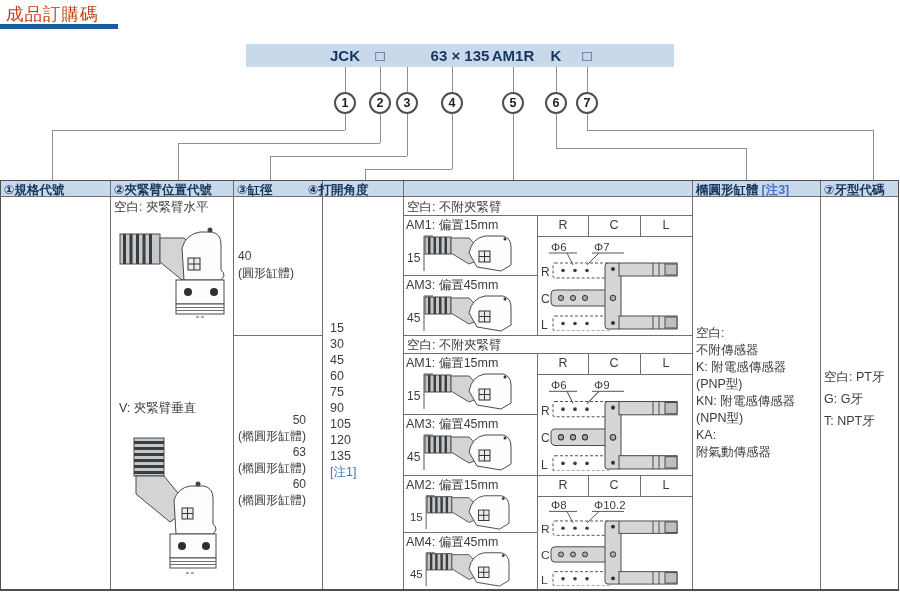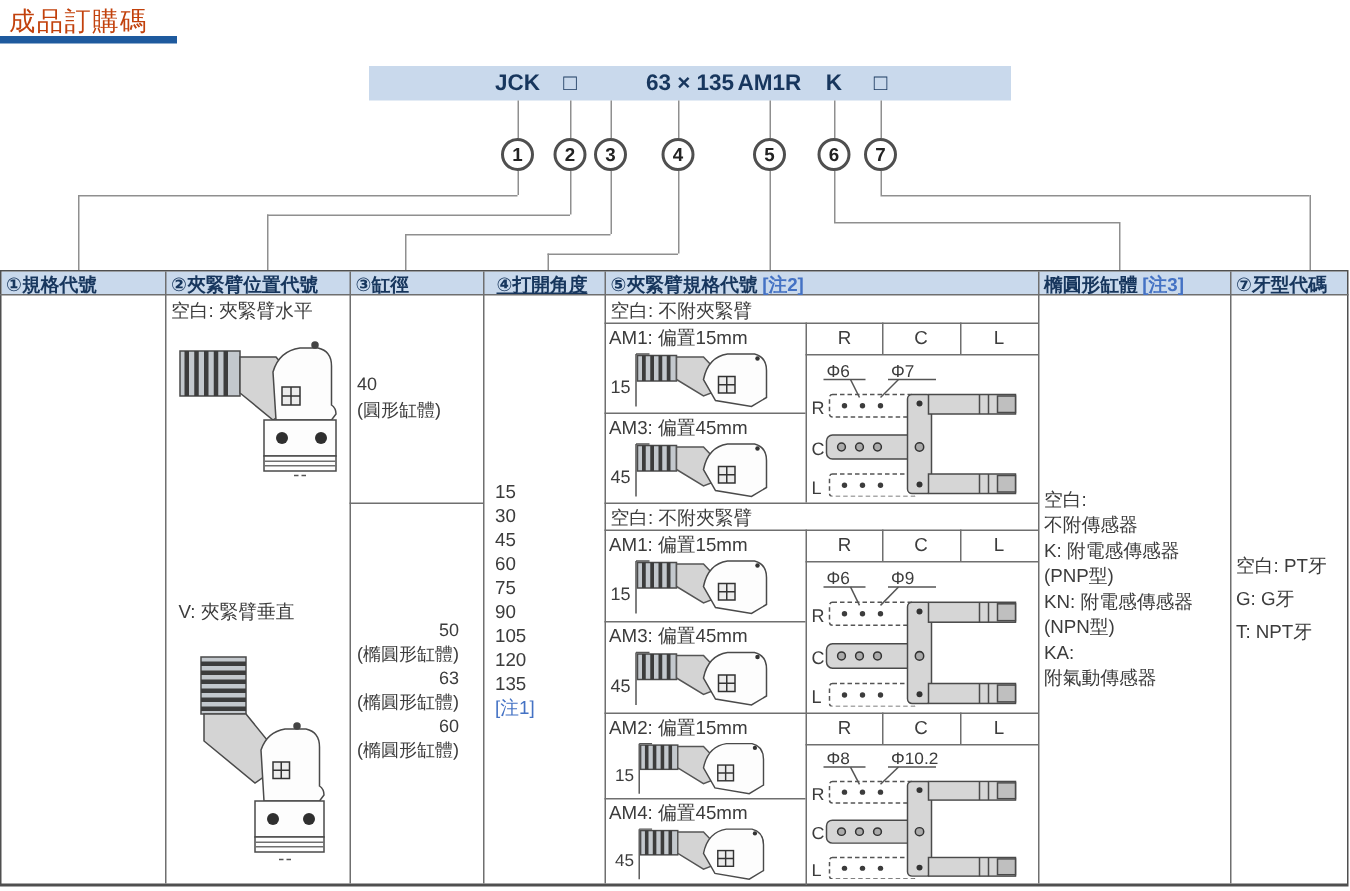--- a/index.html
+++ b/index.html
@@ -92,22 +92,21 @@
   <div class="l" style="left:110px;top:181px;width:1px;height:408px;"></div>
   <div class="l" style="left:233px;top:181px;width:1px;height:408px;"></div>
   <div class="l" style="left:322px;top:181px;width:1px;height:408px;"></div>
   <div class="l" style="left:403px;top:181px;width:1px;height:408px;"></div>
   <div class="l" style="left:692px;top:181px;width:1px;height:408px;"></div>
   <div class="l" style="left:820px;top:181px;width:1px;height:408px;"></div>
 
   <div class="hdr" style="left:4px;text-align:right;"><span>①規格代號</span></div>
   <div class="hdr" style="left:114px;"><span>②夾緊臂位置代號</span></div>
   <div class="hdr" style="left:237px;"><span>③缸徑</span></div>
-  <div class="hdr" style="left:331px;text-decoration:underline;"><span>④打開角度</span></div>
-  <div class="hdr" style="left:407px;"><span>⑤夾緊臂規格代號</span><span class="note">[注2]</span></div>
+  <div class="hdr" style="left:308px;"><span>④打開角度</span></div>
   <div class="hdr" style="left:696px;"><span>橢圓形缸體</span><span class="note">[注3]</span></div>
   <div class="hdr" style="left:824px;"><span>⑦牙型代碼</span></div>
 
 
   <div class="txt" style="left:114px;top:199px;">空白: 夾緊臂水平</div>
   <svg class="abs" style="left:118px;top:222px;" width="112" height="108" viewBox="0 0 112 108">
     <rect x="2" y="12" width="40" height="30" fill="#c3c8cd" stroke="#4a4a4a"></rect>
     <rect x="5" y="12" width="3" height="30" fill="#3c3c3c"></rect>
       <rect x="11.5" y="12" width="3" height="30" fill="#3c3c3c"></rect>
     <rect x="18" y="12" width="3" height="30" fill="#3c3c3c"></rect>

